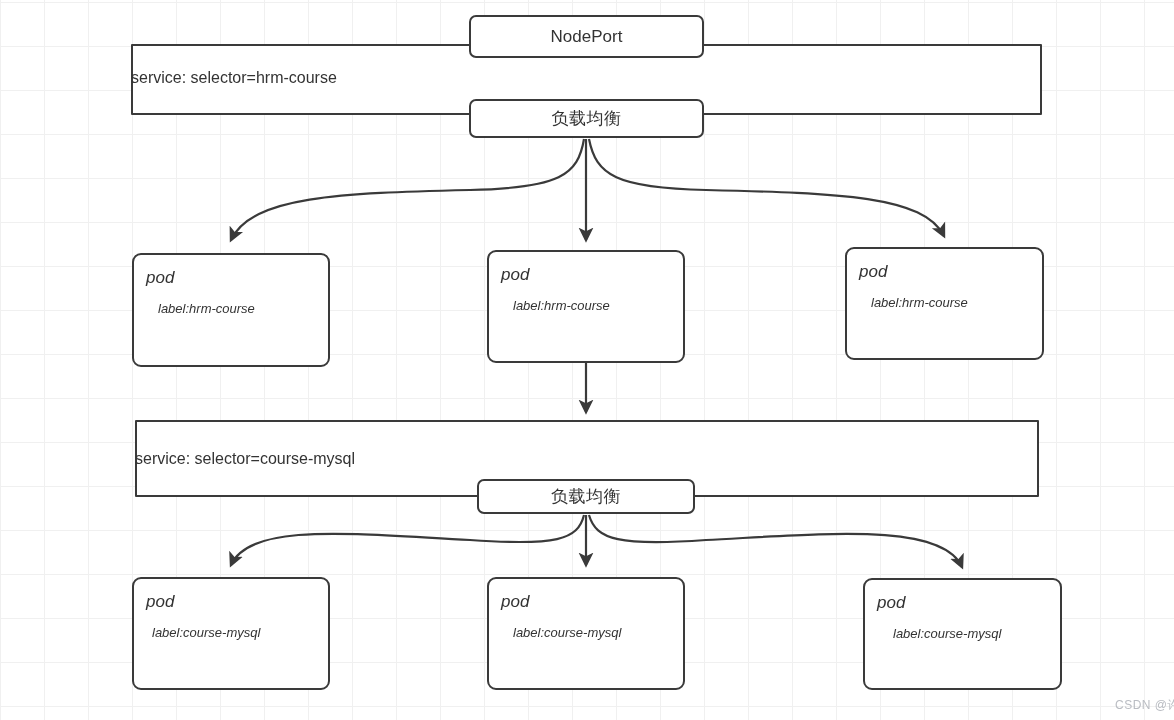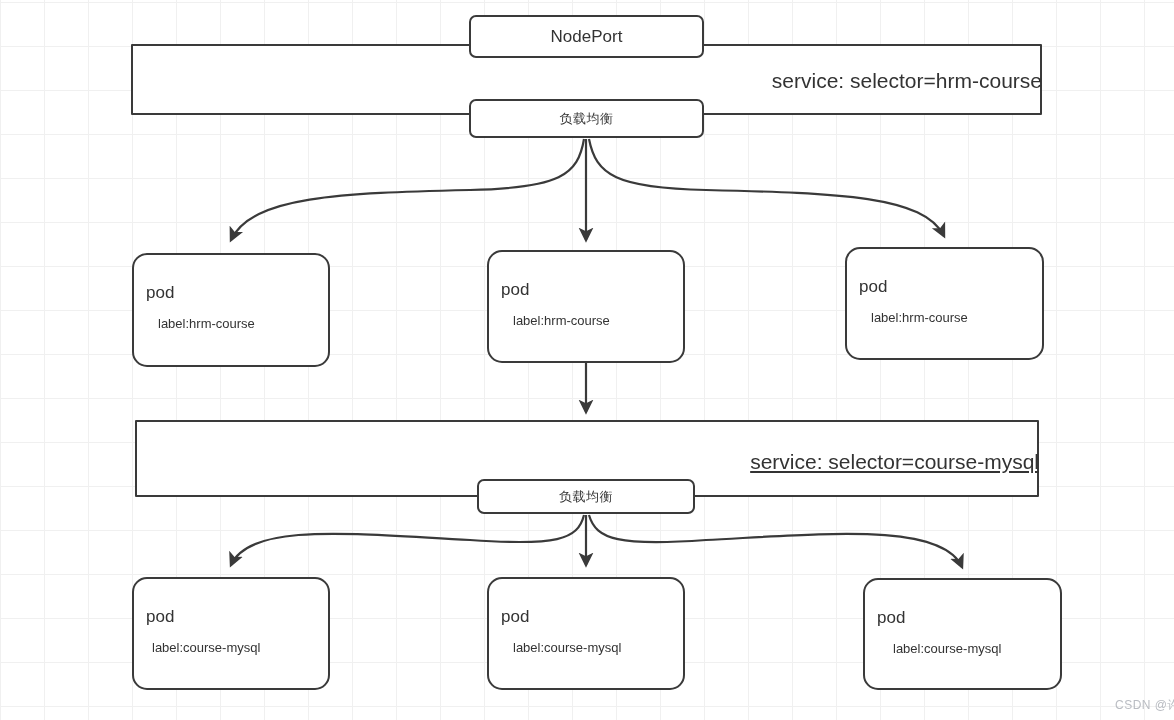--- a/index.html
+++ b/index.html
@@ -36,40 +36,41 @@
     color: #333333;
   }
   .rounded-pill {
     border-radius: 7px;
     display: flex;
     align-items: center;
     justify-content: center;
     font-size: 17px;
   }
   .pill-cn {
-    font-size: 13px;
+    font-size: 17px;
     letter-spacing: 0.5px;
   }
   .service-band {
     border-radius: 1px;
     display: flex;
     align-items: center;
     justify-content: center;
     font-size: 17px;
   }
   .service-label {
     position: absolute;
-    font-size: 21px;
+    font-size: 16px;
     color: #333333;
     white-space: nowrap;
-    text-align: right;
+    text-align: left;
   }
   .pod {
-    border-radius: 15px;
-    padding: 27px 0 0 0;
+    border-radius: 9px;
+    padding: 12px 0 0 0;
+    font-style: italic;
   }
   .pod-title {
     font-size: 17px;
     color: #333333;
     margin-left: 12px;
     line-height: 1.3;
   }
   .pod-label {
     font-size: 13px;
     color: #333333;
@@ -138,21 +139,21 @@
     <div class="pod-label">label:hrm-course</div>
   </div>
 
   <div class="node pod" style="left:845px; top:247px; width:199px; height:113px;">
     <div class="pod-title">pod</div>
     <div class="pod-label">label:hrm-course</div>
   </div>
 
   <div class="node service-band" style="left:135px; top:420px; width:904px; height:77px;">
   </div>
-  <div class="service-label" style="left:135px; top:450px; width:904px;text-decoration:underline;">service:  selector=course-mysql</div>
+  <div class="service-label" style="left:135px; top:450px; width:904px;">service:  selector=course-mysql</div>
 
   <div class="node rounded-pill pill-cn" style="left:477px; top:479px; width:218px; height:35px;">
     <span>负载均衡</span>
   </div>
 
   <div class="node pod" style="left:132px; top:577px; width:198px; height:113px;">
     <div class="pod-title">pod</div>
     <div class="pod-label indent-narrow">label:course-mysql</div>
   </div>
 

